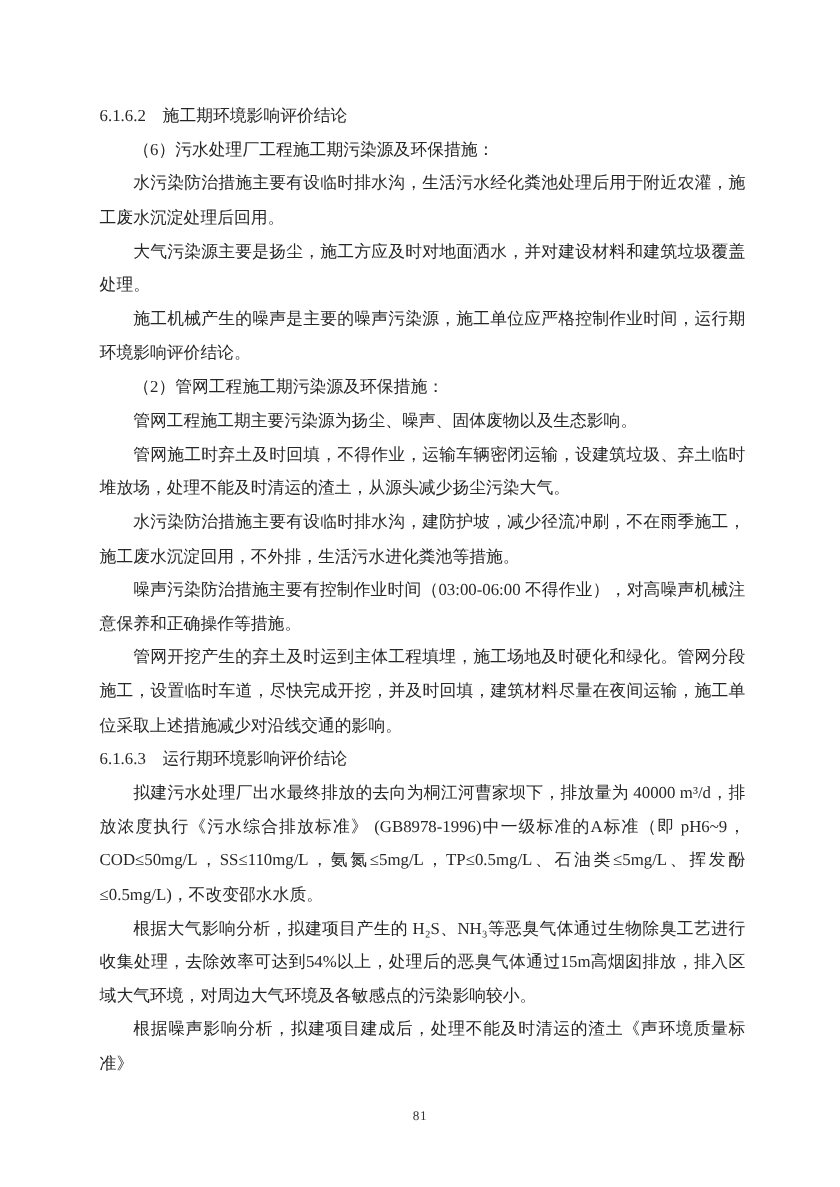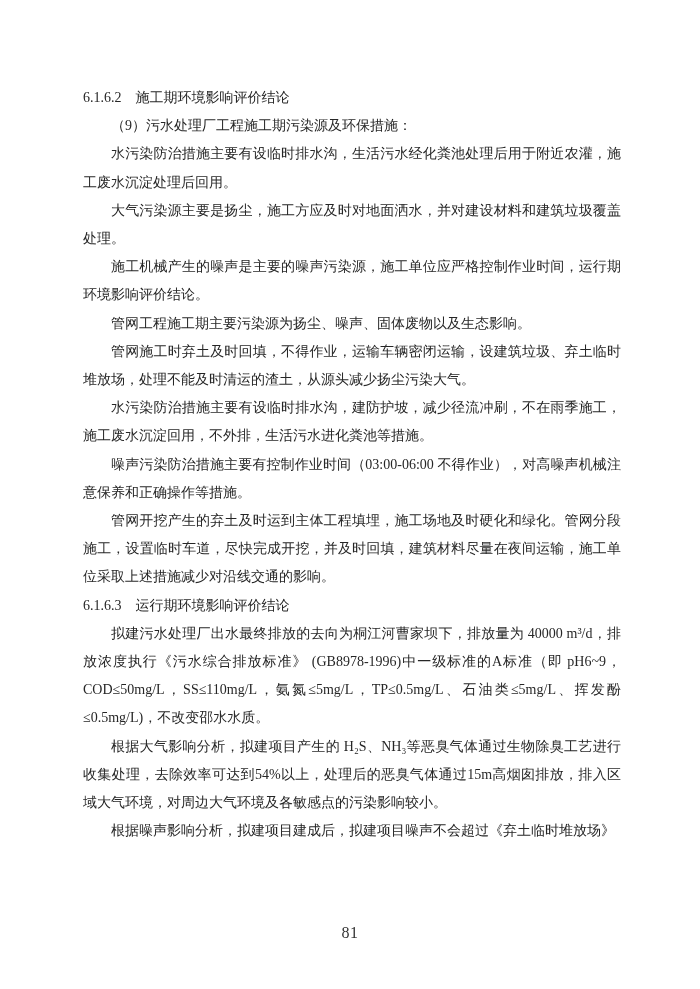--- a/index.html
+++ b/index.html
@@ -36,45 +36,46 @@
   }
   .para {
     text-indent: 2em;
   }
   .page-number {
     position: absolute;
     top: 924px;
     left: 0;
     width: 100%;
     text-align: center;
-    font-size: 16px;
+    font-size: 11px;
     letter-spacing: 0.5px;
     color: #333333;
   }
 </style>
 </head>
 <body>
 
 <div class="page">
   <div class="content">
 
     <h2 class="section-heading">6.1.6.2　施工期环境影响评价结论</h2>
 
-    <p class="para">（9）污水处理厂工程施工期污染源及环保措施：</p>
+    <p class="para">（6）污水处理厂工程施工期污染源及环保措施：</p>
     <p class="para">水污染防治措施主要有设临时排水沟，生活污水经化粪池处理后用于附近农灌，施工废水沉淀处理后回用。</p>
     <p class="para">大气污染源主要是扬尘，施工方应及时对地面洒水，并对建设材料和建筑垃圾覆盖处理。</p>
     <p class="para">施工机械产生的噪声是主要的噪声污染源，施工单位应严格控制作业时间，运行期环境影响评价结论。</p>
+    <p class="para">（2）管网工程施工期污染源及环保措施：</p>
     <p class="para">管网工程施工期主要污染源为扬尘、噪声、固体废物以及生态影响。</p>
     <p class="para">管网施工时弃土及时回填，不得作业，运输车辆密闭运输，设建筑垃圾、弃土临时堆放场，处理不能及时清运的渣土，从源头减少扬尘污染大气。</p>
     <p class="para">水污染防治措施主要有设临时排水沟，建防护坡，减少径流冲刷，不在雨季施工，施工废水沉淀回用，不外排，生活污水进化粪池等措施。</p>
     <p class="para">噪声污染防治措施主要有控制作业时间（03:00-06:00 不得作业），对高噪声机械注意保养和正确操作等措施。</p>
     <p class="para">管网开挖产生的弃土及时运到主体工程填埋，施工场地及时硬化和绿化。管网分段施工，设置临时车道，尽快完成开挖，并及时回填，建筑材料尽量在夜间运输，施工单位采取上述措施减少对沿线交通的影响。</p>
 
     <h2 class="section-heading">6.1.6.3　运行期环境影响评价结论</h2>
 
     <p class="para">拟建污水处理厂出水最终排放的去向为桐江河曹家坝下，排放量为 40000 m³/d，排放浓度执行《污水综合排放标准》 (GB8978-1996)中一级标准的A标准（即 pH6~9，COD≤50mg/L，SS≤110mg/L，氨氮≤5mg/L，TP≤0.5mg/L、石油类≤5mg/L、挥发酚≤0.5mg/L)，不改变邵水水质。</p>
     <p class="para">根据大气影响分析，拟建项目产生的 H₂S、NH₃等恶臭气体通过生物除臭工艺进行收集处理，去除效率可达到54%以上，处理后的恶臭气体通过15m高烟囱排放，排入区域大气环境，对周边大气环境及各敏感点的污染影响较小。</p>
-    <p class="para">根据噪声影响分析，拟建项目建成后，拟建项目噪声不会超过《弃土临时堆放场》</p>
+    <p class="para">根据噪声影响分析，拟建项目建成后，处理不能及时清运的渣土《声环境质量标准》</p>
 
   </div>
 
   <div class="page-number">81</div>
 </div>
 
 </body></html>

